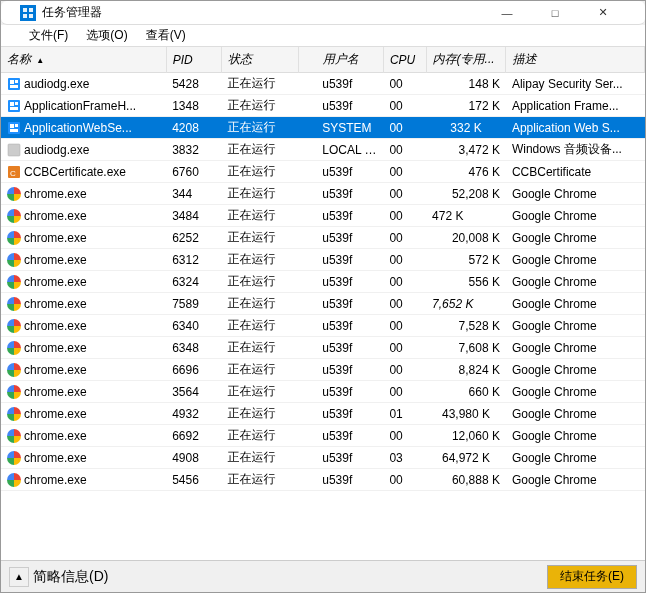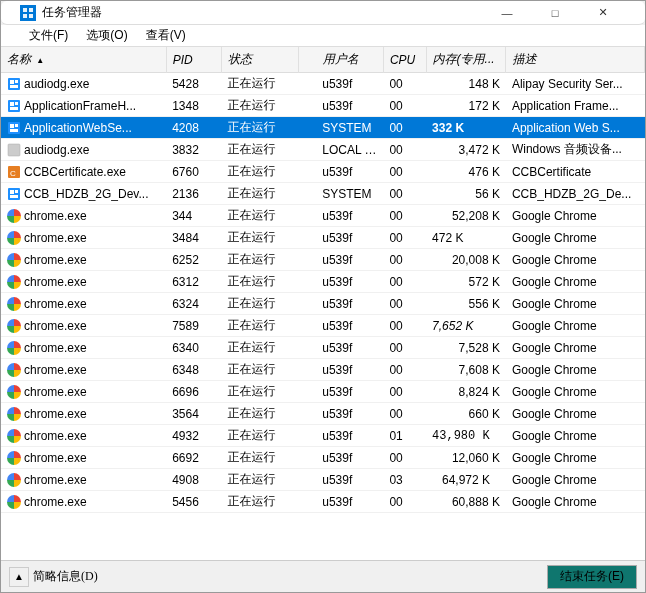--- a/index.html
+++ b/index.html
@@ -207,28 +207,27 @@
       height: 20px;
       border: 1px solid #ccc;
       background: #f0f0f0;
       display: flex;
       align-items: center;
       justify-content: center;
       cursor: pointer;
       font-size: 10px;
     }
     .status-label {
-      font-size: 12px;
-      cursor: pointer;
-      font-family: Liberation Serif, serif;
+      font-size: 14px;
+      cursor: pointer;
     }
     .end-task-btn {
       height: 24px;
       padding: 0 12px;
-      background: #0f766e;
+      background: #eab308;
       border: 1px solid #aaa;
       cursor: pointer;
       font-size: 12px;
       font-family: inherit;
     }
     .chrome-icon {
       display: inline-block;
       width: 14px;
       height: 14px;
       border-radius: 50%;
@@ -335,21 +334,21 @@
                       <rect x="8" y="3" width="3" height="3" fill="white"></rect>
                       <rect x="3" y="8" width="8" height="3" fill="white"></rect>
     </svg></span>
                   <span>ApplicationWebSe...</span>
                 </div>
               </td>
               <td class="col-pid">4208</td>
               <td class="col-status">正在运行</td>
               <td class="col-user">SYSTEM</td>
               <td class="col-cpu">00</td>
-              <td class="col-mem" style="text-align: left; font-weight: bold;">332 K</td>
+              <td class="col-mem" style="text-align: center;">332 K</td>
               <td class="col-desc">Application Web S...</td>
             </tr>
             <tr>
               <td class="col-name">
                 <div class="name-cell">
                   <span class="process-icon"><svg width="14" height="14" viewBox="0 0 14 14">
       <rect x="1" y="1" width="12" height="12" fill="#ccc" rx="1" stroke="#aaa" stroke-width="0.5"></rect>
     </svg></span>
                   <span>audiodg.exe</span>
                 </div>
@@ -374,39 +373,20 @@
               <td class="col-pid">6760</td>
               <td class="col-status">正在运行</td>
               <td class="col-user">u539f</td>
               <td class="col-cpu">00</td>
               <td class="col-mem" style="text-align: right;">476 K</td>
               <td class="col-desc">CCBCertificate</td>
             </tr>
             <tr>
               <td class="col-name">
                 <div class="name-cell">
-                  <span class="process-icon"><svg width="14" height="14" viewBox="0 0 14 14">
-      <rect x="1" y="1" width="12" height="12" fill="#1e90ff" rx="1"></rect>
-                      <rect x="3" y="3" width="4" height="4" fill="white"></rect>
-                      <rect x="8" y="3" width="3" height="3" fill="white"></rect>
-                      <rect x="3" y="8" width="8" height="3" fill="white"></rect>
-    </svg></span>
-                  <span>CCB_HDZB_2G_Dev...</span>
-                </div>
-              </td>
-              <td class="col-pid">2136</td>
-              <td class="col-status">正在运行</td>
-              <td class="col-user">SYSTEM</td>
-              <td class="col-cpu">00</td>
-              <td class="col-mem" style="text-align: right;">56 K</td>
-              <td class="col-desc">CCB_HDZB_2G_De...</td>
-            </tr>
-            <tr>
-              <td class="col-name">
-                <div class="name-cell">
                   <span class="chrome-icon"></span>
                   <span>chrome.exe</span>
                 </div>
               </td>
               <td class="col-pid">344</td>
               <td class="col-status">正在运行</td>
               <td class="col-user">u539f</td>
               <td class="col-cpu">00</td>
               <td class="col-mem" style="text-align: right;">52,208 K</td>
               <td class="col-desc">Google Chrome</td>
@@ -541,21 +521,21 @@
               <td class="col-name">
                 <div class="name-cell">
                   <span class="chrome-icon"></span>
                   <span>chrome.exe</span>
                 </div>
               </td>
               <td class="col-pid">4932</td>
               <td class="col-status">正在运行</td>
               <td class="col-user">u539f</td>
               <td class="col-cpu">01</td>
-              <td class="col-mem" style="text-align: left; font-family: Liberation Mono, monospace;">43,980 K</td>
+              <td class="col-mem" style="text-align: center;">43,980 K</td>
               <td class="col-desc">Google Chrome</td>
             </tr>
             <tr>
               <td class="col-name">
                 <div class="name-cell">
                   <span class="chrome-icon"></span>
                   <span>chrome.exe</span>
                 </div>
               </td>
               <td class="col-pid">6692</td>

